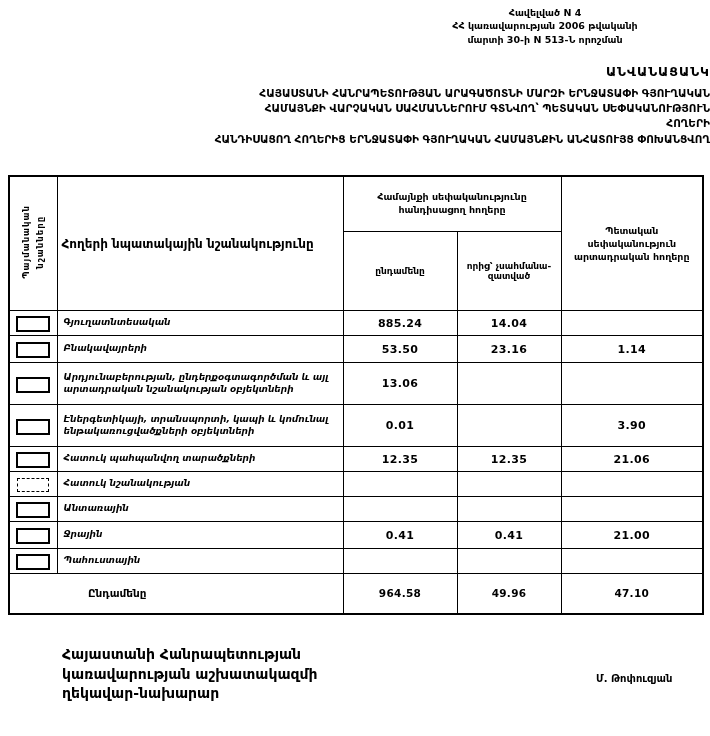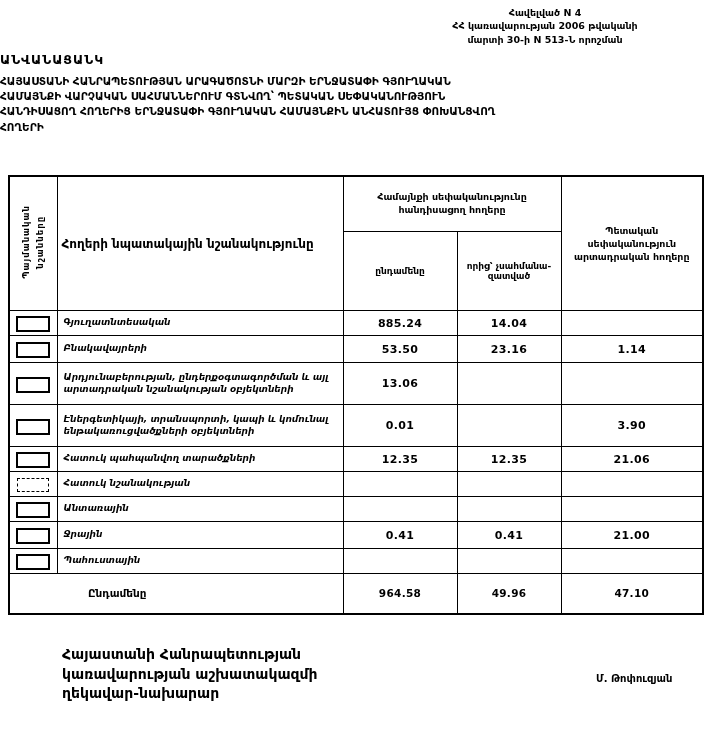--- a/index.html
+++ b/index.html
@@ -13,22 +13,22 @@
   .page { position: absolute; inset: 0; background: #ffffff; }
 
   
   .corner-note {
     position: absolute; top: 6px; left: 411px; width: 268px;
     text-align: center; font-size: 9.5px; font-weight: bold; line-height: 1.4;
   }
 
   
   .title-block {
-    position: absolute; top: 52px; left: 0; width: 710px;
-    text-align: left; font-weight: bold;
+    position: absolute; top: 64px; left: 0; width: 710px;
+    text-align: right; font-weight: bold;
   }
   .title-heading { font-size: 12.5px; letter-spacing: 1px; margin-bottom: 7px; }
   .title-line { font-size: 10.5px; line-height: 1.45; }
 
   
   table.doc-table {
     position: absolute; top: 175px; left: 8px; width: 694px;
     border-collapse: collapse; table-layout: fixed;
     border: 2px solid #000;
   }
@@ -97,22 +97,22 @@
   <div class="corner-note">
     <div>Հավելված N 4</div>
     <div>ՀՀ կառավարության 2006 թվականի</div>
     <div>մարտի 30-ի N 513-Ն որոշման</div>
   </div>
 
   <div class="title-block">
     <div class="title-heading">ԱՆՎԱՆԱՑԱՆԿ</div>
     <div class="title-line">ՀԱՅԱՍՏԱՆԻ ՀԱՆՐԱՊԵՏՈՒԹՅԱՆ ԱՐԱԳԱԾՈՏՆԻ ՄԱՐԶԻ ԵՐՆՋԱՏԱՓԻ ԳՅՈՒՂԱԿԱՆ</div>
     <div class="title-line">ՀԱՄԱՅՆՔԻ ՎԱՐՉԱԿԱՆ ՍԱՀՄԱՆՆԵՐՈՒՄ ԳՏՆՎՈՂ՝ ՊԵՏԱԿԱՆ ՍԵՓԱԿԱՆՈՒԹՅՈՒՆ</div>
+    <div class="title-line">ՀՈՂԵՐԻ</div>
     <div class="title-line">ՀԱՆԴԻՍԱՑՈՂ ՀՈՂԵՐԻՑ ԵՐՆՋԱՏԱՓԻ ԳՅՈՒՂԱԿԱՆ ՀԱՄԱՅՆՔԻՆ ԱՆՀԱՏՈՒՅՑ ՓՈԽԱՆՑՎՈՂ</div>
-    <div class="title-line">ՀՈՂԵՐԻ</div>
   </div>
 
   <table class="doc-table">
     <colgroup>
       <col class="c1">
         <col class="c2">
         <col class="c3">
         <col class="c4">
         <col class="c5">
     </colgroup>

